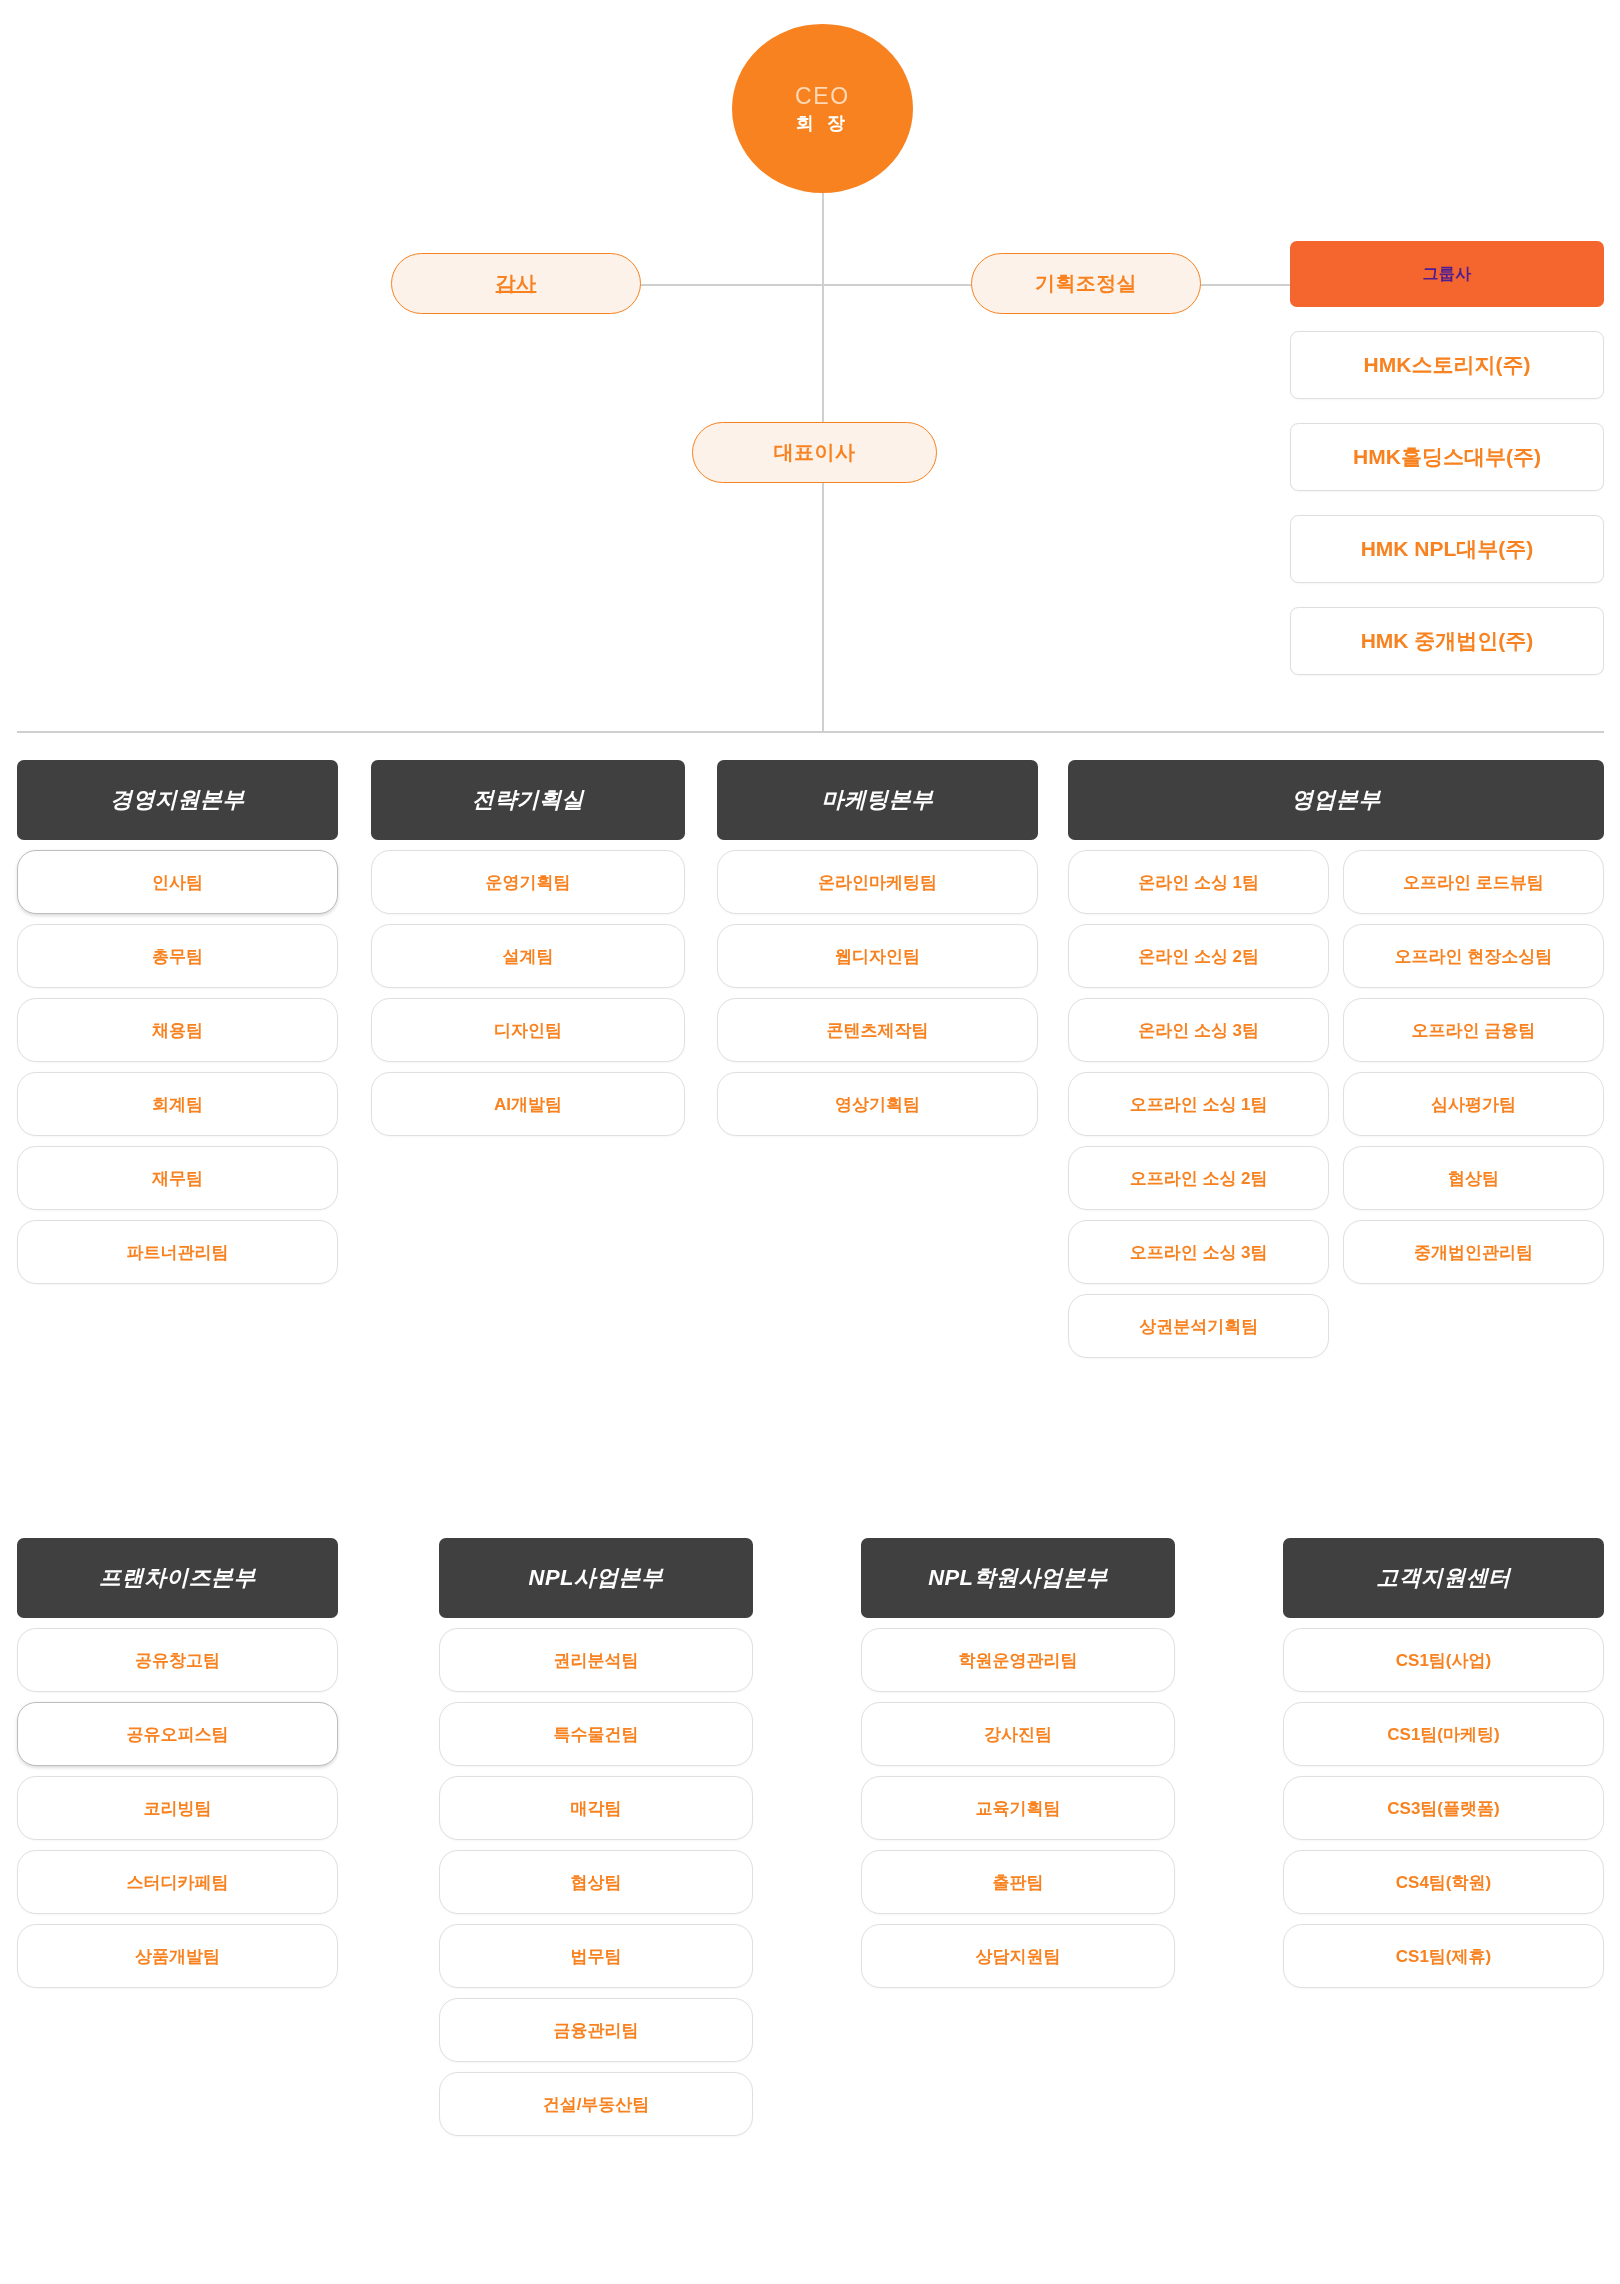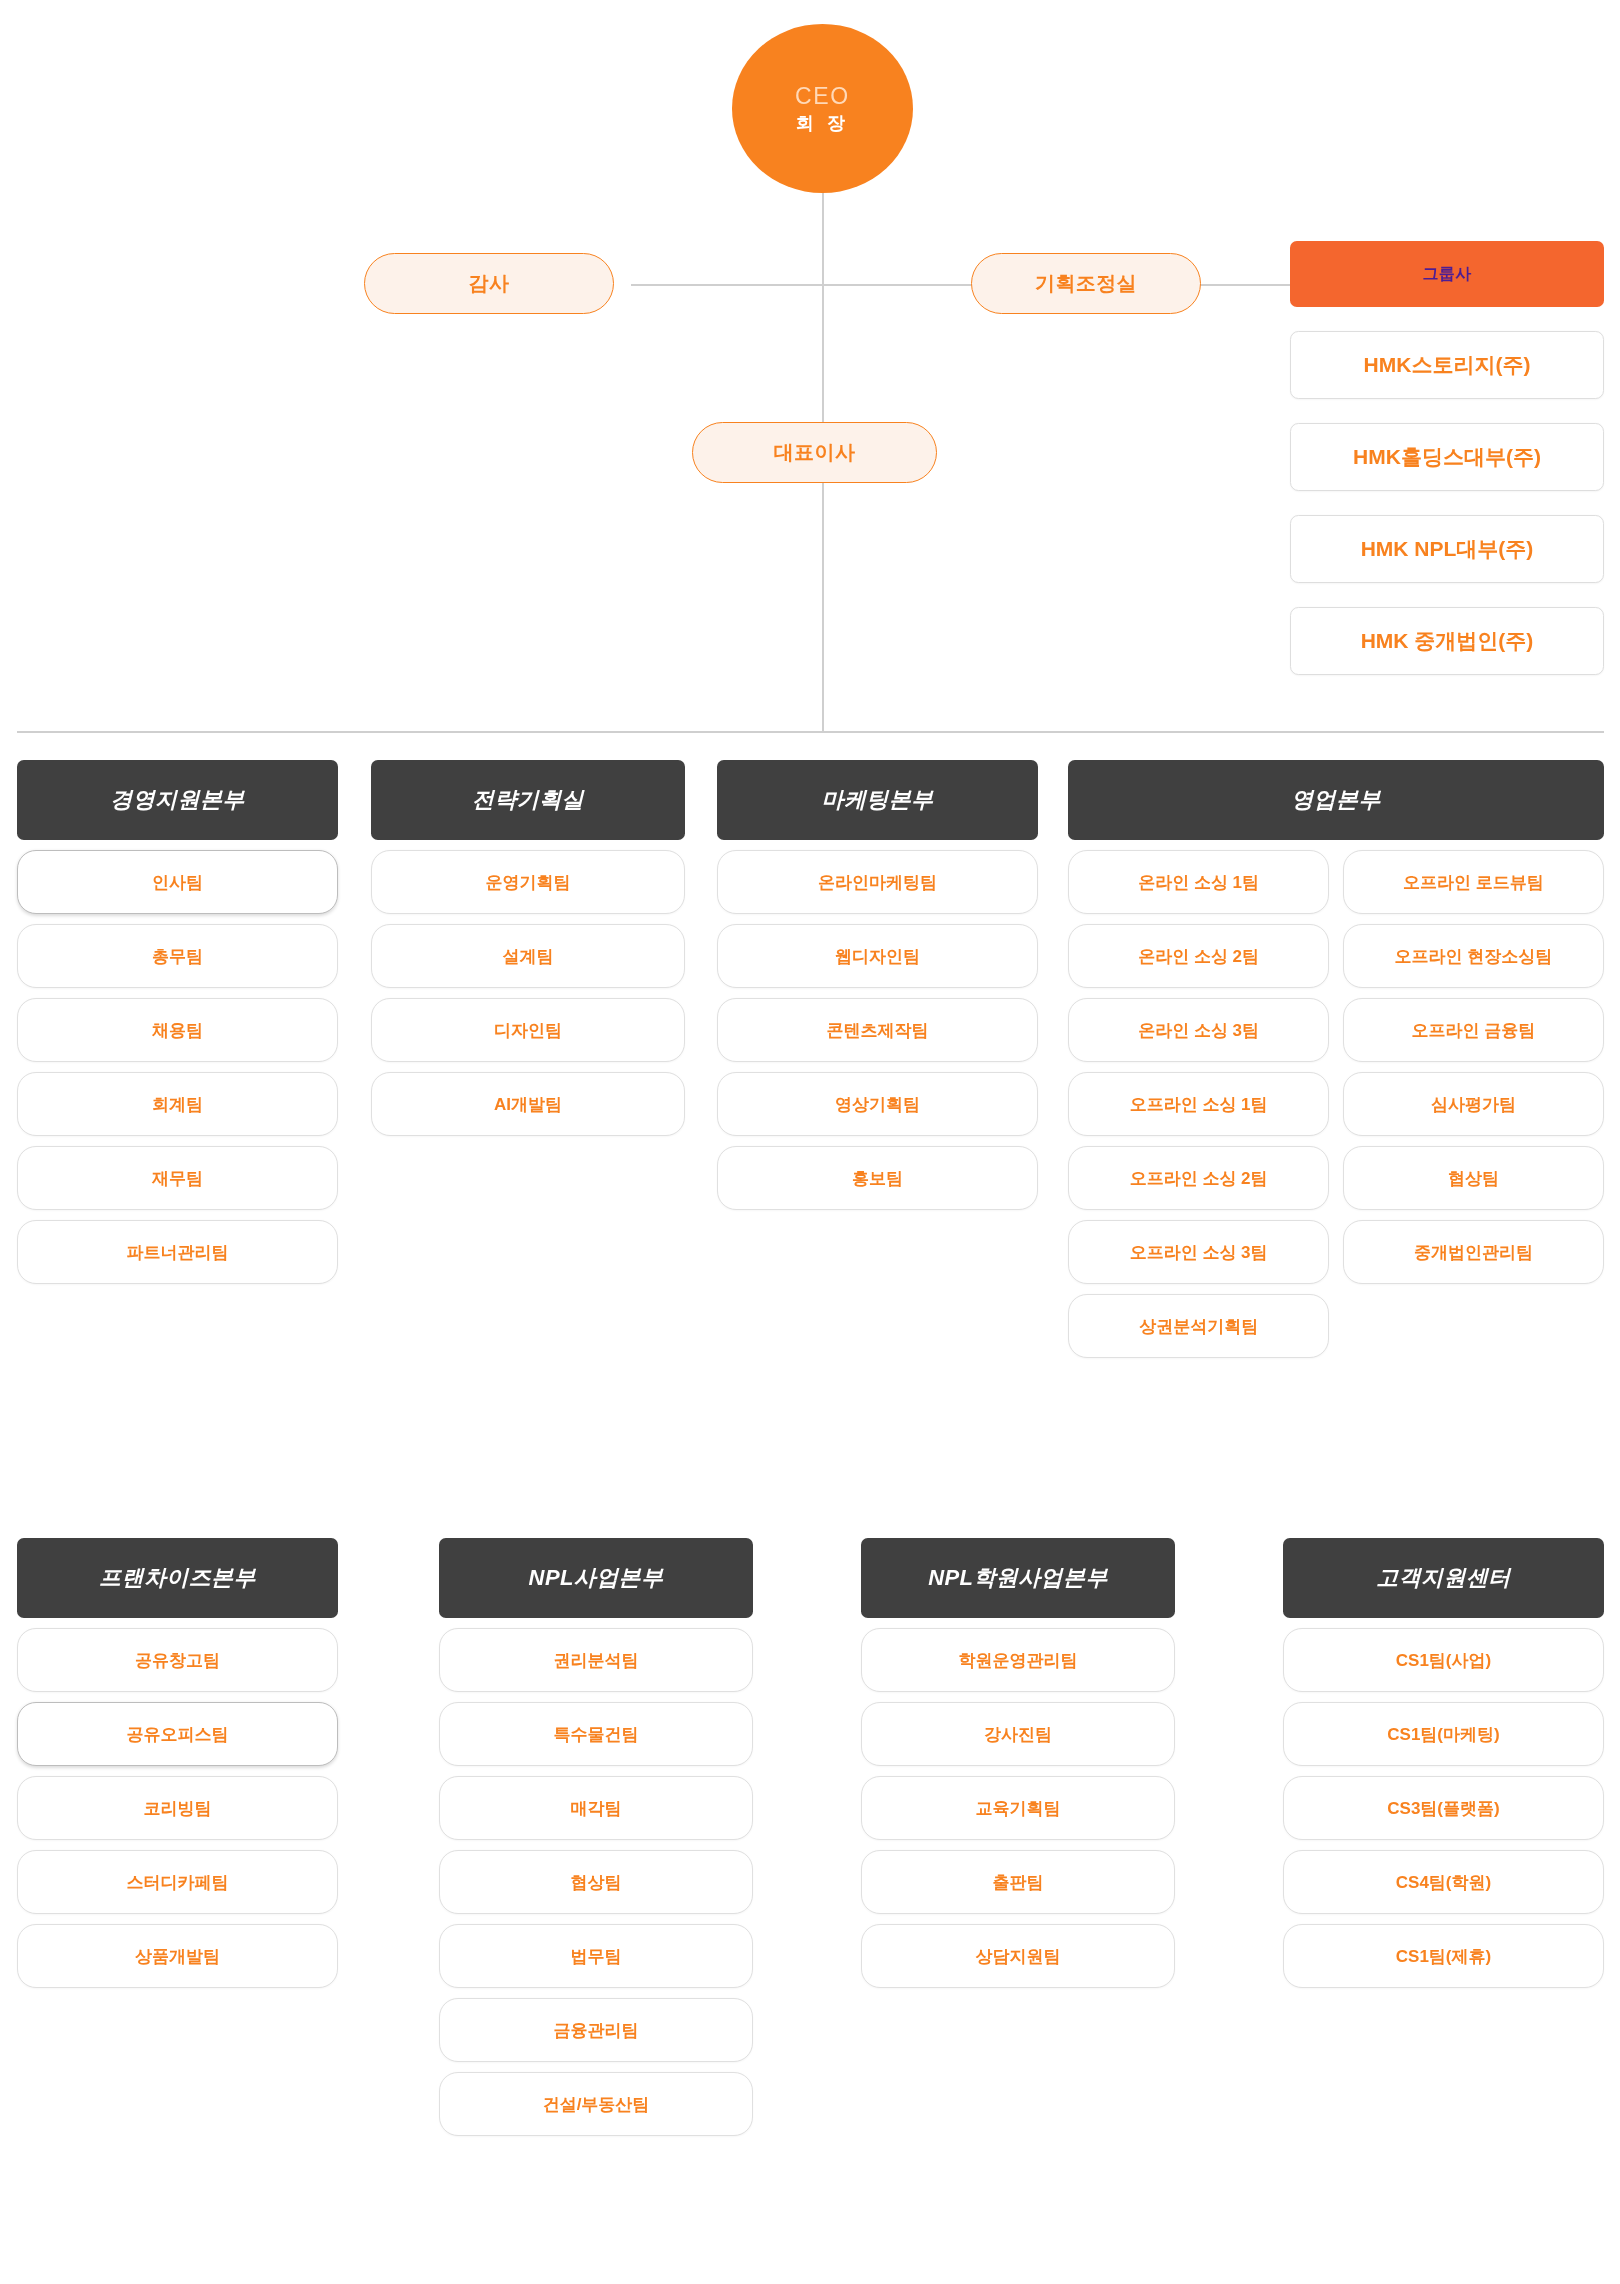--- a/index.html
+++ b/index.html
@@ -145,21 +145,21 @@
 
   <div class="line v" style="left:822px; top:192px; height:540px;"></div>
   <div class="line h" style="left:631px; top:284px; width:660px;"></div>
   <div class="line h" style="left:17px; top:731px; width:1587px;"></div>
 
   <div class="ceo-node" style="left:732px; top:23.6px;">
     <div class="ceo-sub">CEO</div>
     <div class="ceo-title">회 장</div>
   </div>
 
-  <div class="pill" style="left:364px; top:253px; width:250px;">감사</div>
+  <div class="pill" style="left:391px; top:253px; width:250px;text-decoration:underline;">감사</div>
 
   <div class="pill" style="left:971px; top:253px; width:230px;">기획조정실</div>
 
   <div class="pill" style="left:692px; top:422px; width:245px;">대표이사</div>
 
   <div class="group-block" style="left:1290px; top:241px;">
     <div class="group-head">그룹사</div>
     <div>
       <div class="group-item">HMK스토리지(주)</div>
       <div class="group-item">HMK홀딩스대부(주)</div>
@@ -194,21 +194,20 @@
         </div>
       </div>
       <div class="division" style="left: 717px; top: 760px; width: 321px;">
         <div class="div-head">마케팅본부</div>
         <div class="team-cols">
           <div class="team-col">
             <div class="team">온라인마케팅팀</div>
             <div class="team">웹디자인팀</div>
             <div class="team">콘텐츠제작팀</div>
             <div class="team">영상기획팀</div>
-            <div class="team">홍보팀</div>
           </div>
         </div>
       </div>
       <div class="division" style="left: 1068px; top: 760px; width: 536px;">
         <div class="div-head">영업본부</div>
         <div class="team-cols">
           <div class="team-col">
             <div class="team">온라인 소싱 1팀</div>
             <div class="team">온라인 소싱 2팀</div>
             <div class="team">온라인 소싱 3팀</div>

